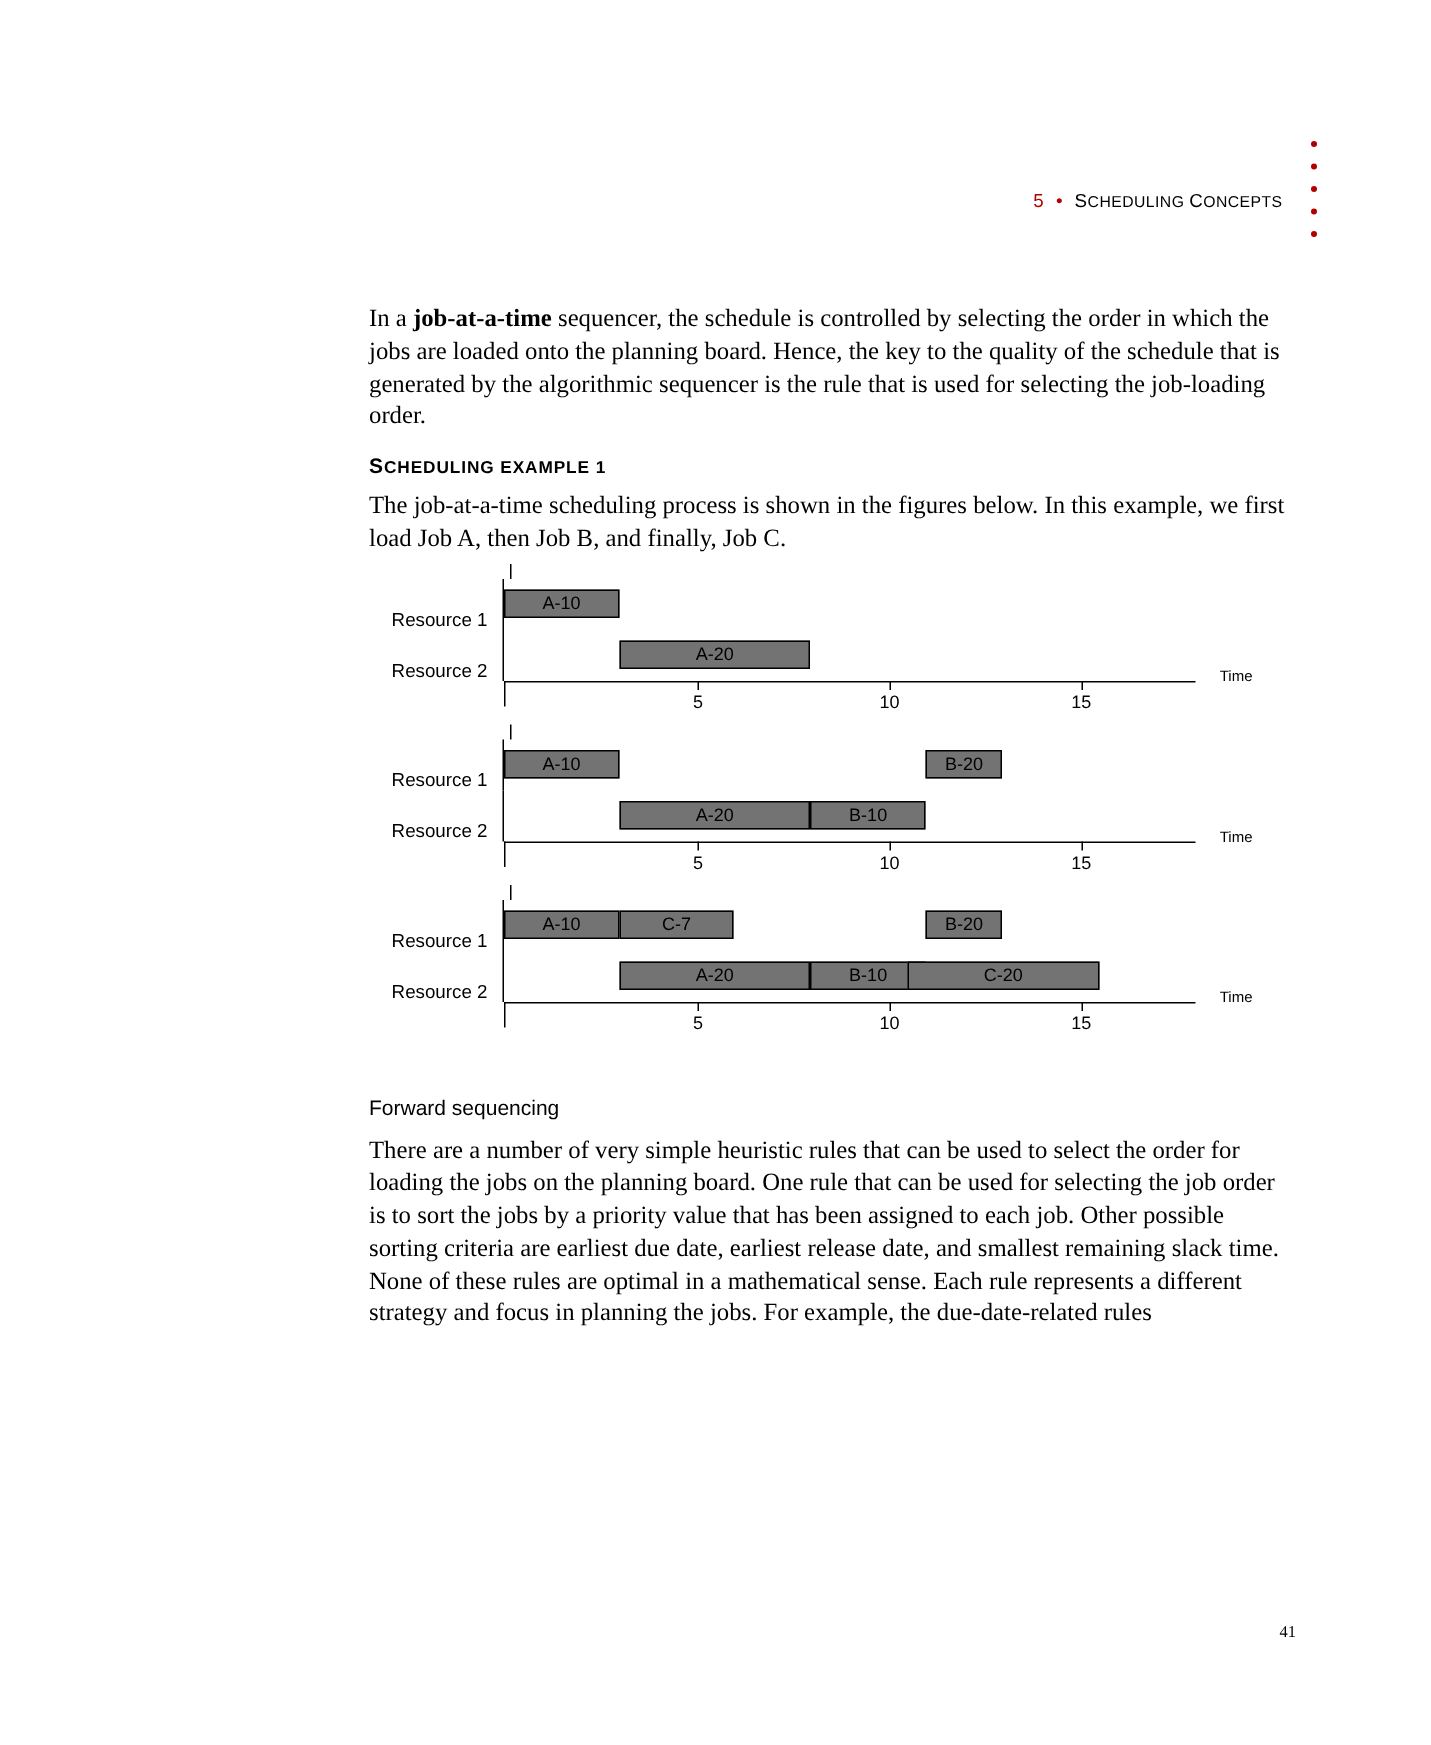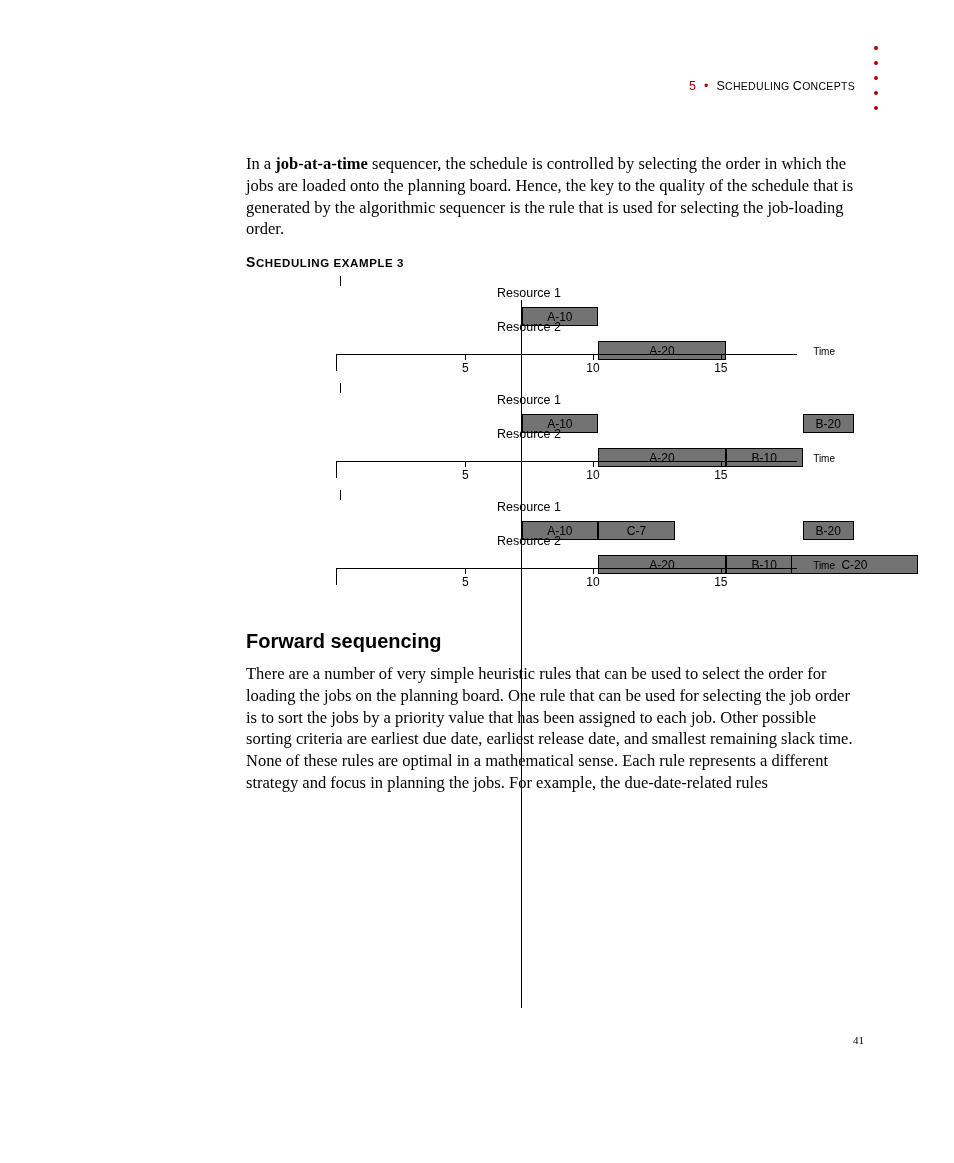--- a/index.html
+++ b/index.html
@@ -10,20 +10,21 @@
     color: #000;
     background: #fff;
     width: 954px;
   }
   .page {
     width: 954px;
     height: 1084px;
     position: relative;
     box-sizing: border-box;
     padding: 55px 90px 40px 246px;
+    margin-top: 48px;
   }
   .dots {
     position: absolute;
     right: 76px;
     top: 46px;
     display: flex;
     flex-direction: column;
     gap: 11px;
   }
   .dots span {
@@ -57,22 +58,22 @@
   }
   .sub-h {
     font-family: Arial, Helvetica, sans-serif;
     font-weight: bold;
     font-size: 14px;
     letter-spacing: 0.6px;
     margin: 10px 0 8px 0;
   }
   .section-h {
     font-family: Arial, Helvetica, sans-serif;
-    font-weight: bold;
-    font-size: 20px;
+    font-weight: normal;
+    font-size: 14px;
     margin: 45px 0 10px 0;
   }
 
   .figure-block {
     margin: 16px 0 0 0;
   }
   .gantt {
     position: relative;
     width: 550px;
     margin: 0 0 22px 0;
@@ -82,24 +83,23 @@
   .gantt .yaxis-top {
     position: absolute;
     left: 94px;
     top: -10px;
     width: 0;
     height: 10px;
     border-left: 1px solid #000;
   }
   .gantt-row {
     display: flex;
-    align-items: center;
+    align-items: flex-end;
     height: 34px;
     position: relative;
-    flex-direction: column;
   }
   .gantt-label {
     width: 90px;
     text-align: right;
     padding-right: 10px;
     font-size: 12.5px;
   }
   .lane {
     position: relative;
     border-left: 1px solid #000;
@@ -187,23 +187,24 @@
   </div>
 
   <div class="content">
 
 
     <p>
       <span>In a </span><b>job-at-a-time</b><span> sequencer, the schedule is controlled by selecting the order in which the jobs are loaded onto the planning board. Hence, the key to the quality of the schedule that is generated by the algorithmic sequencer is the rule that is used for selecting the job-loading order.</span>
     </p>
 
     <div class="sub-h">
-      <span>S</span><span style="font-size:11.5px">CHEDULING EXAMPLE 3</span>
+      <span>S</span><span style="font-size:11.5px">CHEDULING EXAMPLE 1</span>
     </div>
 
+    <p>The job-at-a-time scheduling process is shown in the figures below. In this example, we first load Job A, then Job B, and finally, Job C.</p>
 
     <div class="figure-block" id="figures">
         <div class="gantt">
           <div class="yaxis-top"></div>
           <div class="gantt-row">
             <div class="gantt-label">Resource 1</div>
             <div class="lane">
               <div class="bar" style="left: 0px; width: 76.6667px;">A-10</div>
             </div>
           </div>

